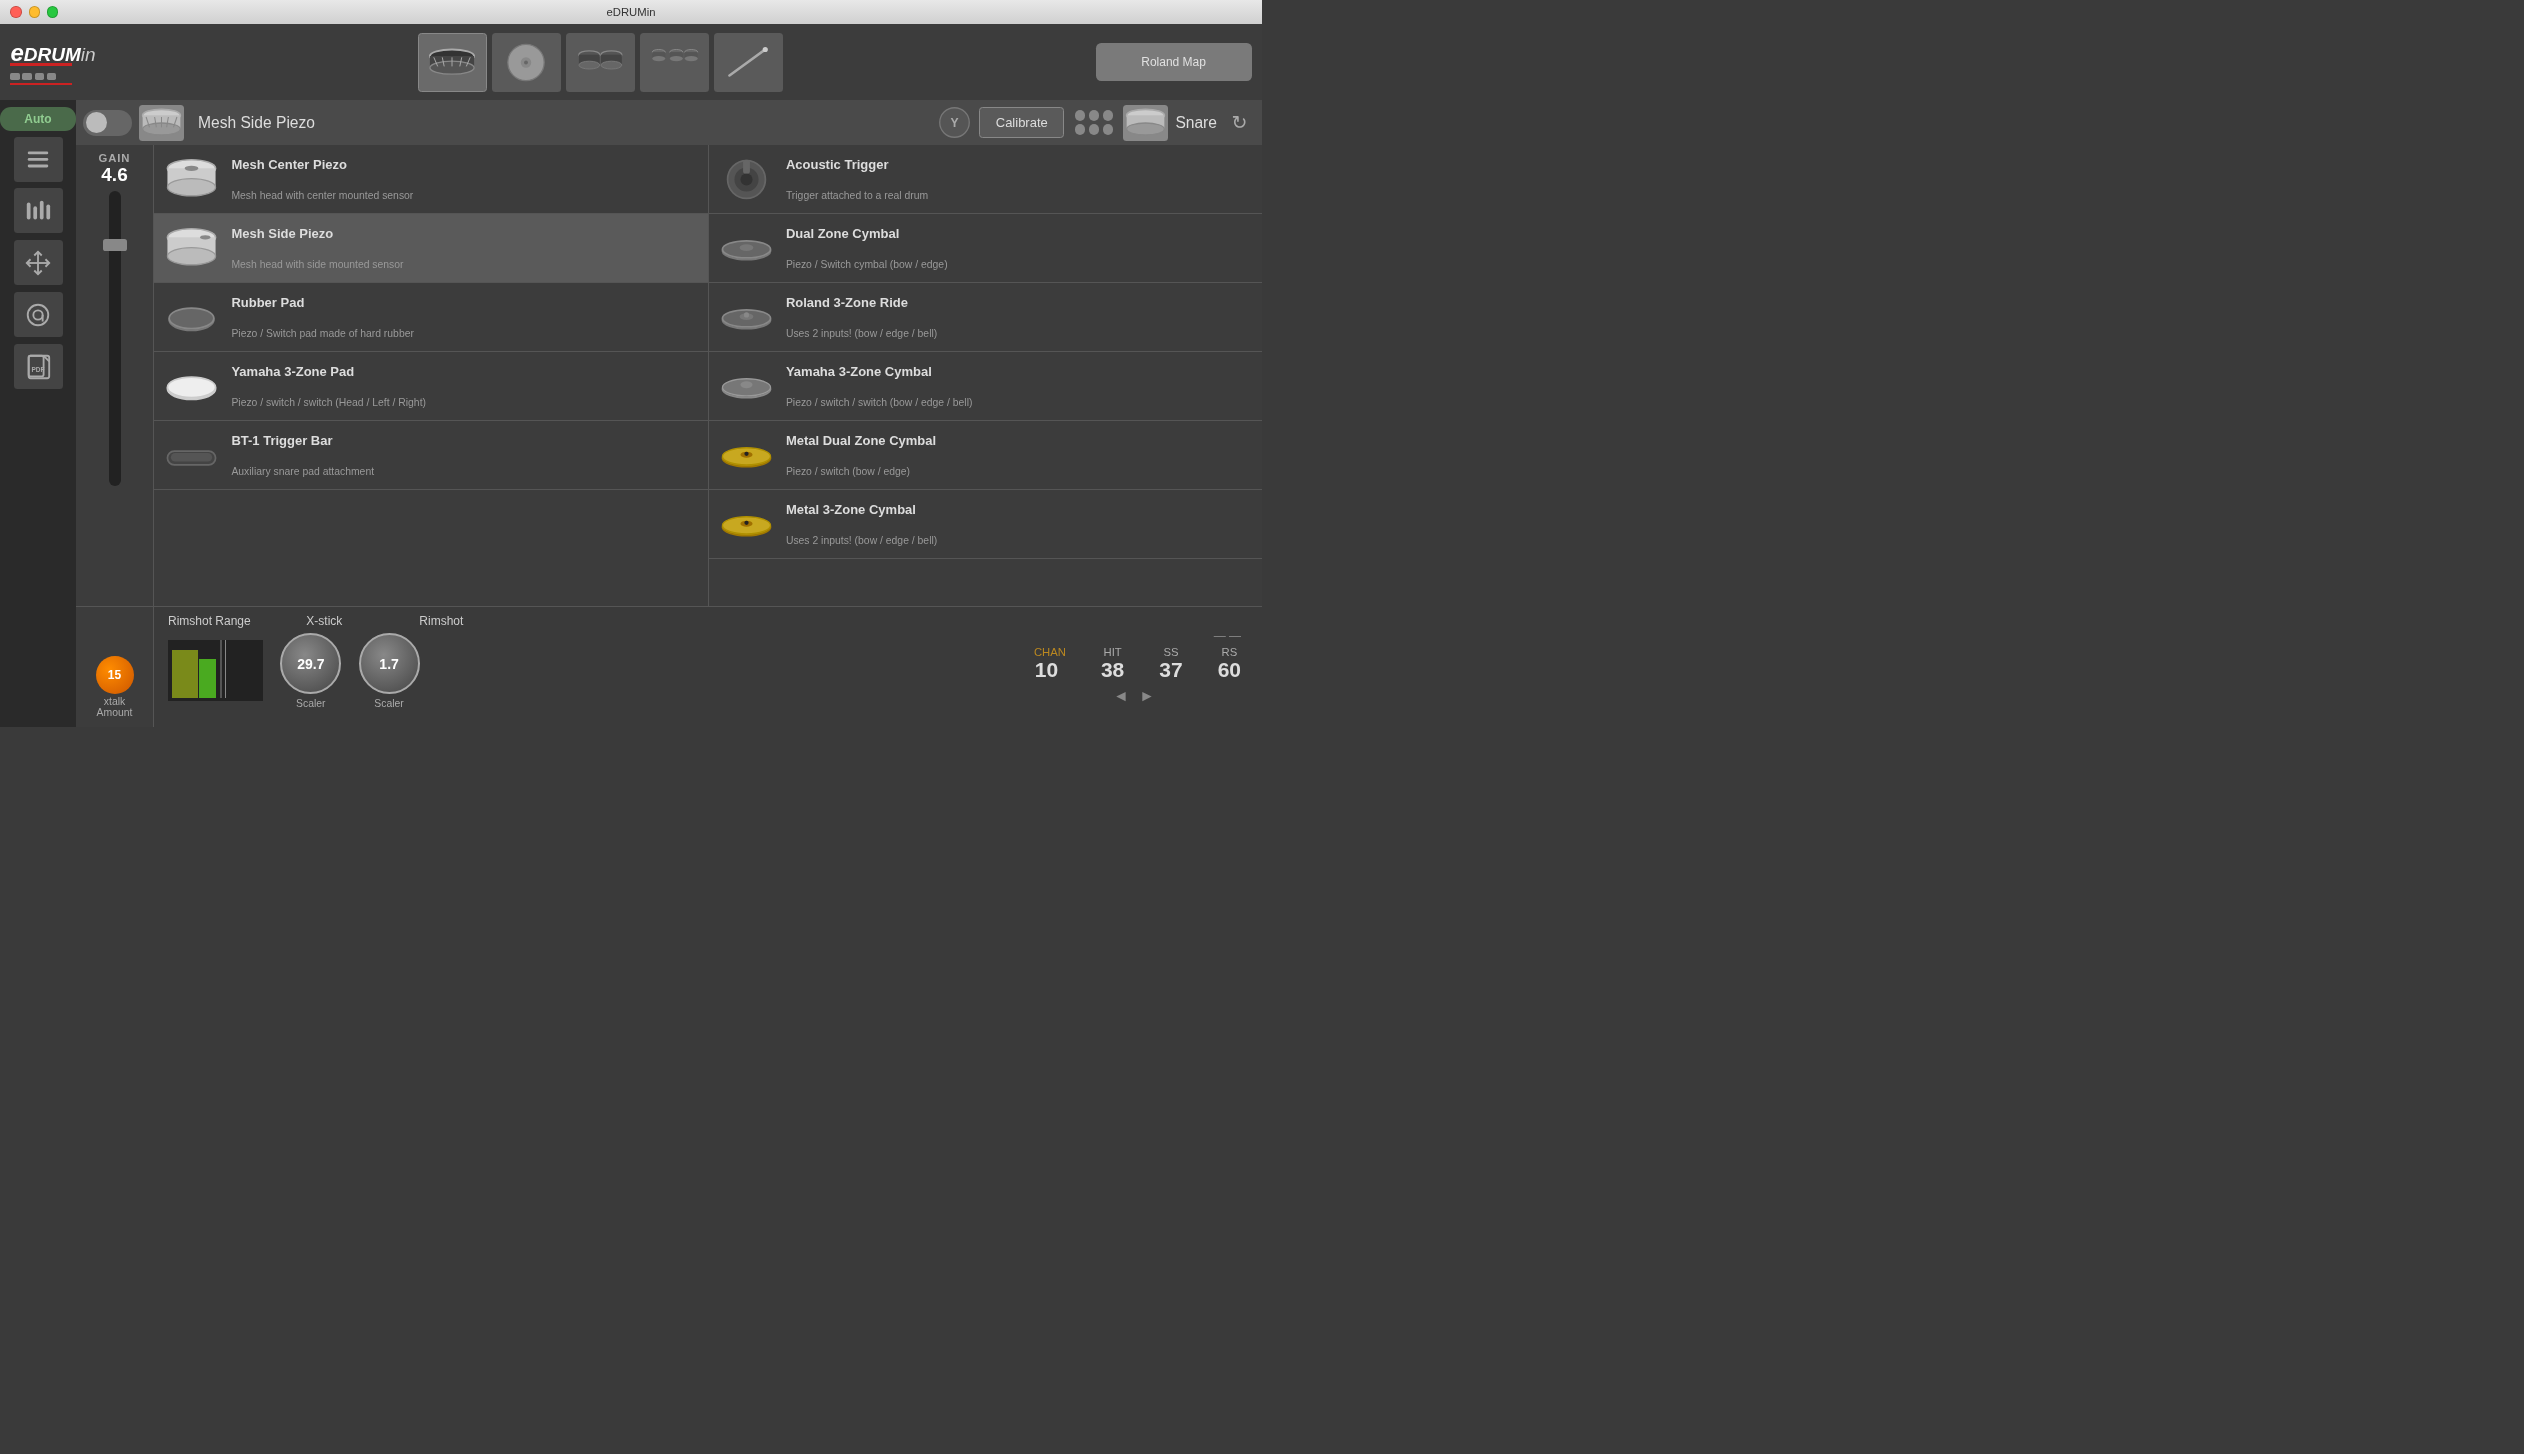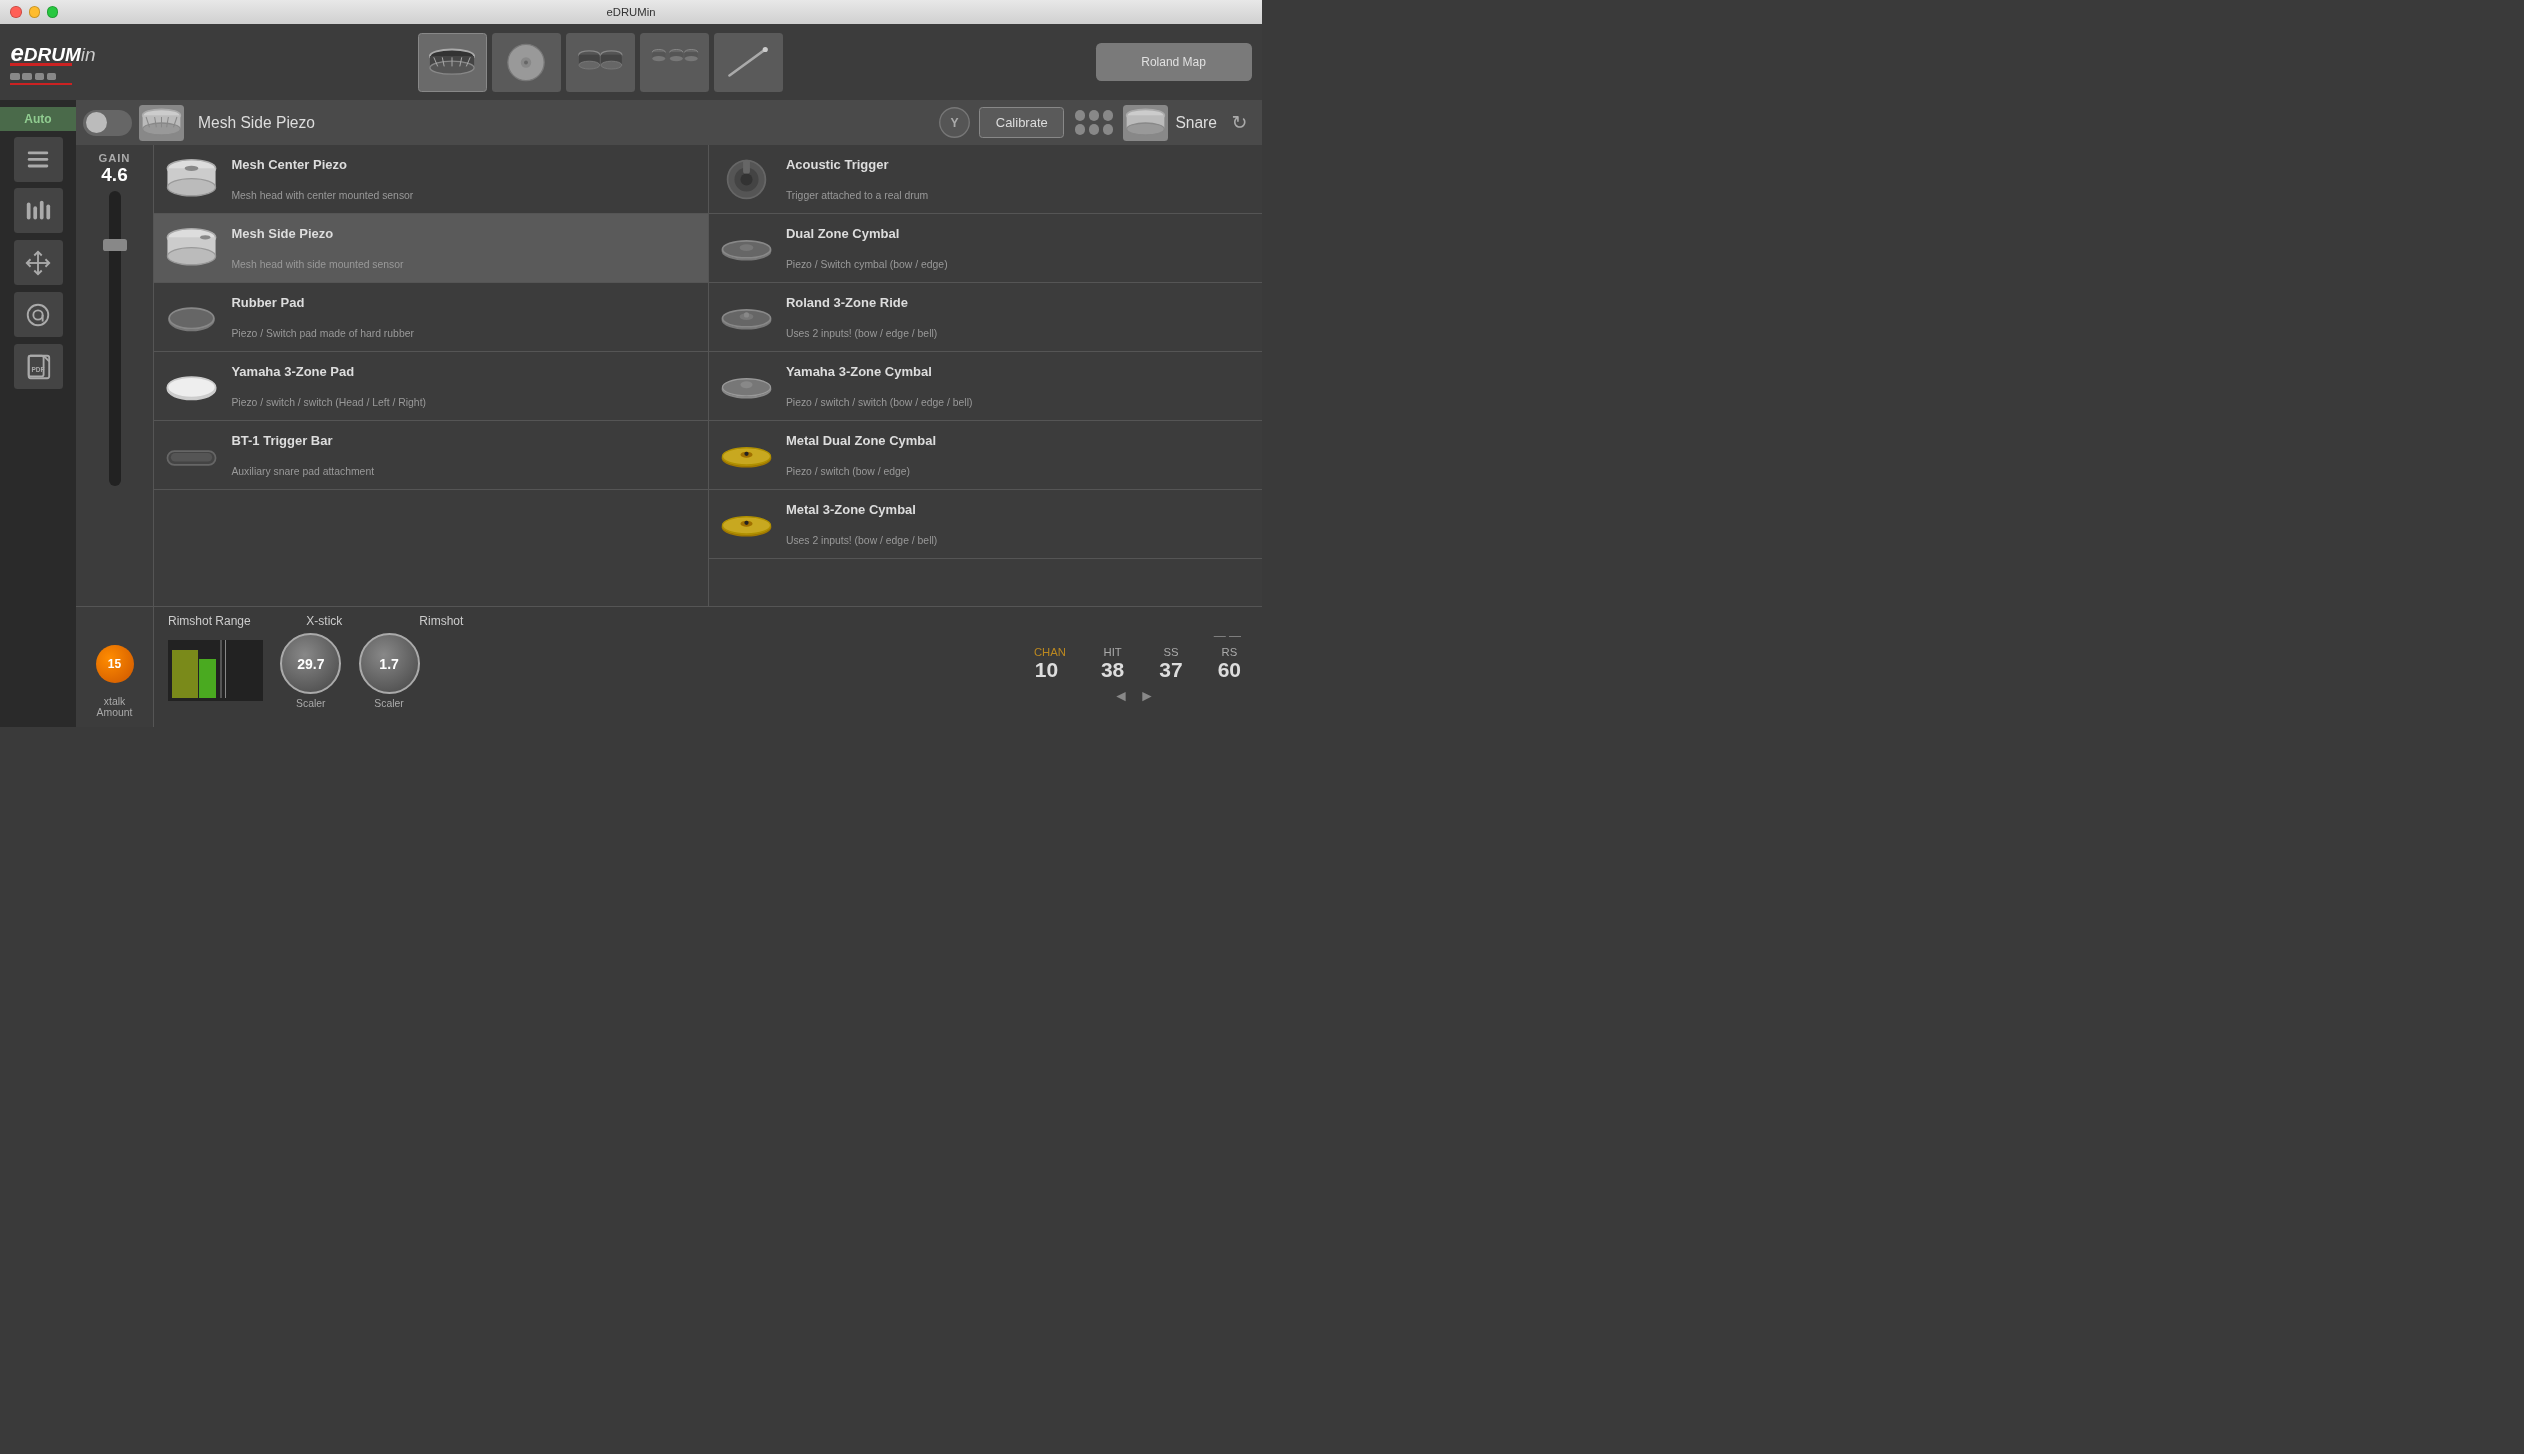--- a/index.html
+++ b/index.html
@@ -111,20 +111,21 @@
       gap: 3.5px;
     }
     .sidebar-auto {
       width: 100%;
       background: #4a6a4a;
       color: #90cc90;
       font-size: 12px;
       font-weight: 700;
       text-align: center;
       padding: 5.2px 0;
+      border-radius: 11px;
     }
     .sidebar-item {
       width: 49px;
       height: 45px;
       background: #444;
       border-radius: 3.5px;
       display: flex;
       align-items: center;
       justify-content: center;
       cursor: pointer;
@@ -269,21 +270,21 @@
       display: flex;
       align-items: center;
       justify-content: center;
       color: #fff;
       font-size: 12px;
       font-weight: 700;
     }
     .xtalk-label {
       font-size: 10.4px;
       color: #aaa;
-      margin-top: 13px;
+      margin-top: 2px;
     }
     .amount-label {
       font-size: 10.4px;
       color: #aaa;
     }
     .scaler-knob {
       display: flex;
       flex-direction: column;
       align-items: center;
       gap: 3.5px;

